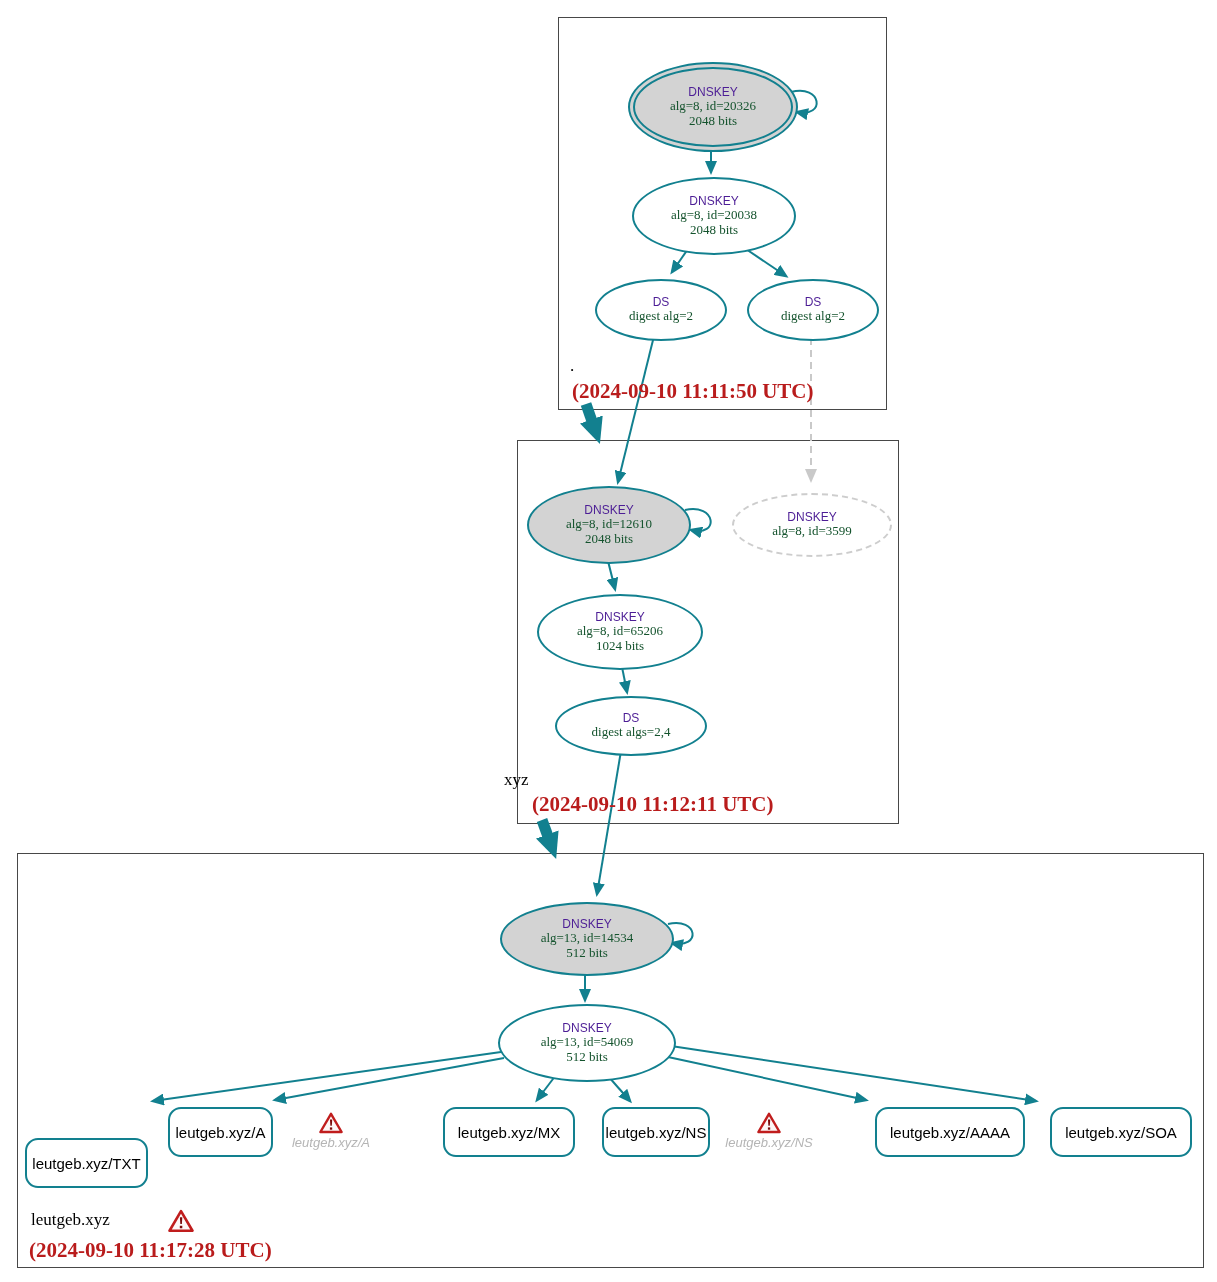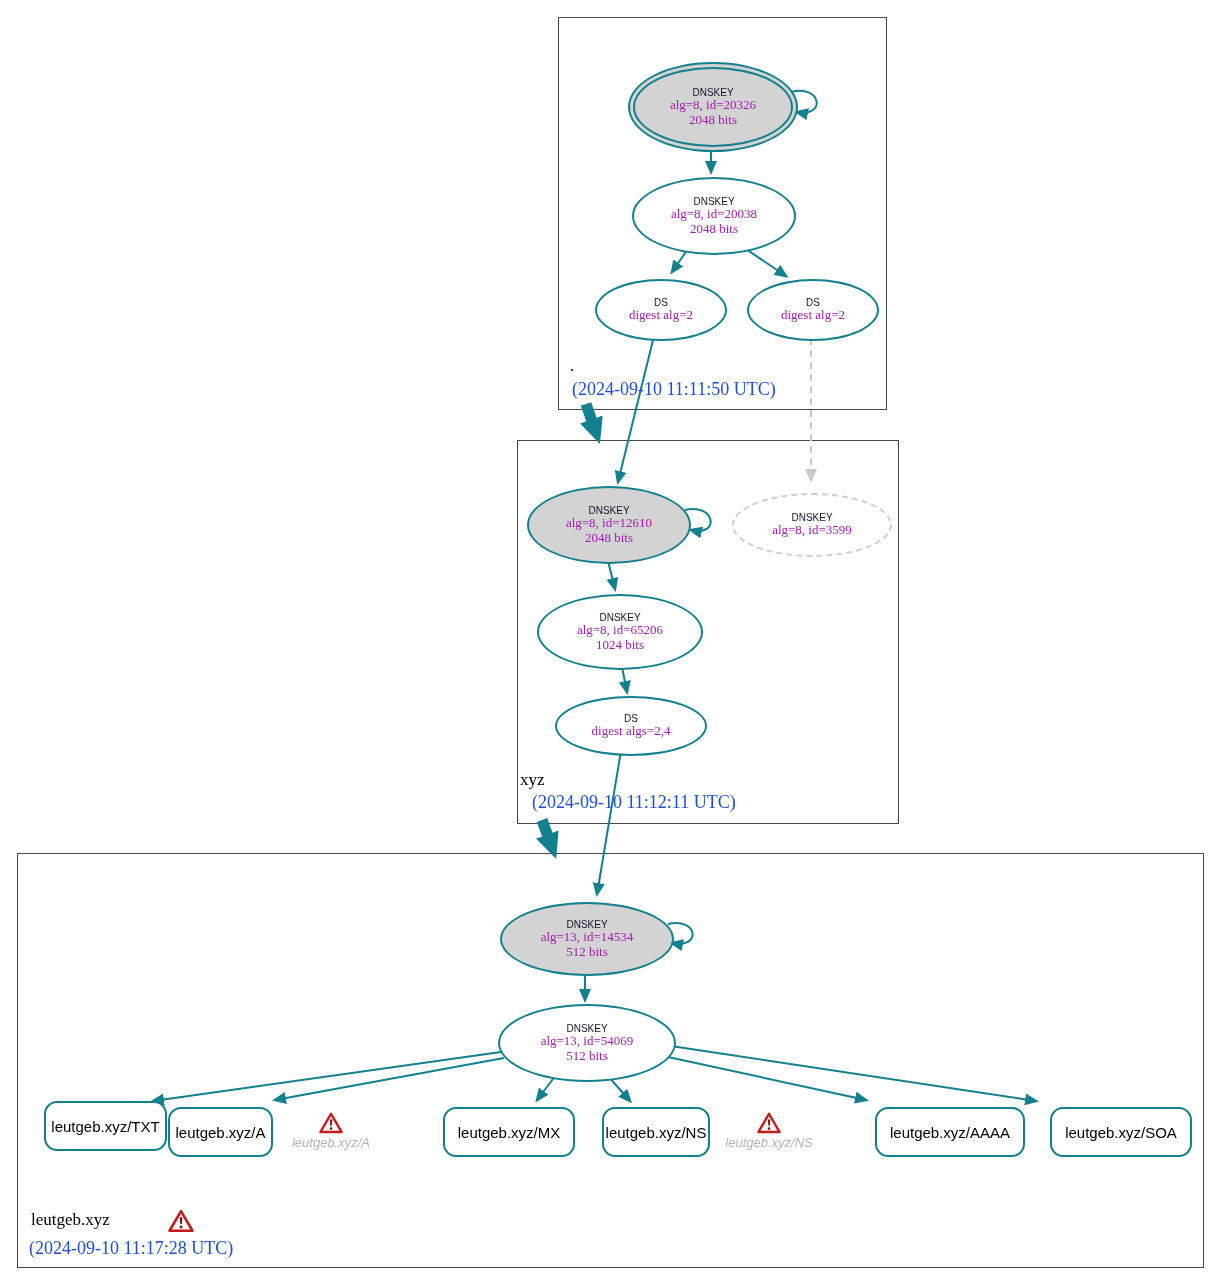--- a/index.html
+++ b/index.html
@@ -9,33 +9,33 @@
   .zone-box{position:absolute;border:1px solid #474747;background:transparent;z-index:0;}
   .node{position:absolute;z-index:2;display:flex;flex-direction:column;align-items:center;
         justify-content:center;text-align:center;border:2px solid #12808f;border-radius:50%;
         background:#ffffff;line-height:1.12;}
   .node.sep{background:#d3d3d3;}
   .node.double-outer{background:#d3d3d3;}
   .double-inner{position:absolute;left:3px;top:3px;right:3px;bottom:3px;border:2px solid #12808f;
         border-radius:50%;background:#d3d3d3;display:flex;flex-direction:column;align-items:center;
         justify-content:center;text-align:center;line-height:1.12;}
   .node.dashed{border:2px dashed #cdcdcd;background:#ffffff;}
-  .node-title{font-family:"Liberation Sans",sans-serif;font-size:10px;color:#0f172a;}
-  .node-attr{font-family:"Liberation Serif",serif;font-size:13px;color:#a21caf;}
+  .node-title{font-family:"Liberation Sans",sans-serif;font-size:12px;color:#4c1d95;}
+  .node-attr{font-family:"Liberation Serif",serif;font-size:13px;color:#14532d;}
   .rrset{position:absolute;z-index:2;height:46px;border:2px solid #12808f;border-radius:13px;
          background:#fff;display:flex;align-items:center;justify-content:center;
          font-size:15px;color:#000;}
   .zone-name{position:absolute;z-index:2;font-family:"Liberation Serif",serif;font-size:17px;color:#000;}
-  .zone-ts{position:absolute;z-index:2;font-family:"Liberation Serif",serif;font-size:18px;color:#1d4ed8;}
+  .zone-ts{position:absolute;z-index:2;font-family:"Liberation Serif",serif;font-size:21px;color:#b91c1c;font-weight:bold;}
   .warn-group{position:absolute;z-index:2;display:flex;flex-direction:column;align-items:center;width:120px;}
   .warn-label{font-style:italic;font-size:13px;color:#b5b5b5;margin-top:1px;}
   .warn-icon{width:24px;height:22px;display:block;}
   .warn-inline{position:absolute;z-index:2;}
   
-  .rr-0{left:25px;top:1101px;width:119px;margin-left:19px;}
+  .rr-0{left:25px;top:1138px;width:119px;}
   .rr-1{left:168px;top:1107px;width:101px;}
   .rr-2{left:443px;top:1107px;width:128px;}
   .rr-3{left:602px;top:1107px;width:104px;}
   .rr-4{left:875px;top:1107px;width:146px;}
   .rr-5{left:1050px;top:1107px;width:138px;}
 </style>
 </head>
 <body>
 
 <div class="canvas">
@@ -128,21 +128,21 @@
     <div class="node-title">DNSKEY</div>
     <div class="node-attr">alg=8, id=65206</div>
     <div class="node-attr">1024 bits</div>
   </div>
 
   <div class="node" style="left:555px;top:696px;width:148px;height:56px;">
     <div class="node-title">DS</div>
     <div class="node-attr">digest algs=2,4</div>
   </div>
 
-  <div class="zone-name" style="left:520px;top:770px;">xyz</div>
+  <div class="zone-name" style="left:504px;top:770px;">xyz</div>
   <div class="zone-ts" style="left:532px;top:792px;">(2024-09-10 11:12:11 UTC)</div>
 
   <div class="node sep" style="left:500px;top:902px;width:170px;height:70px;">
     <div class="node-title">DNSKEY</div>
     <div class="node-attr">alg=13, id=14534</div>
     <div class="node-attr">512 bits</div>
   </div>
 
   <div class="node" style="left:498px;top:1004px;width:174px;height:74px;">
     <div class="node-title">DNSKEY</div>

